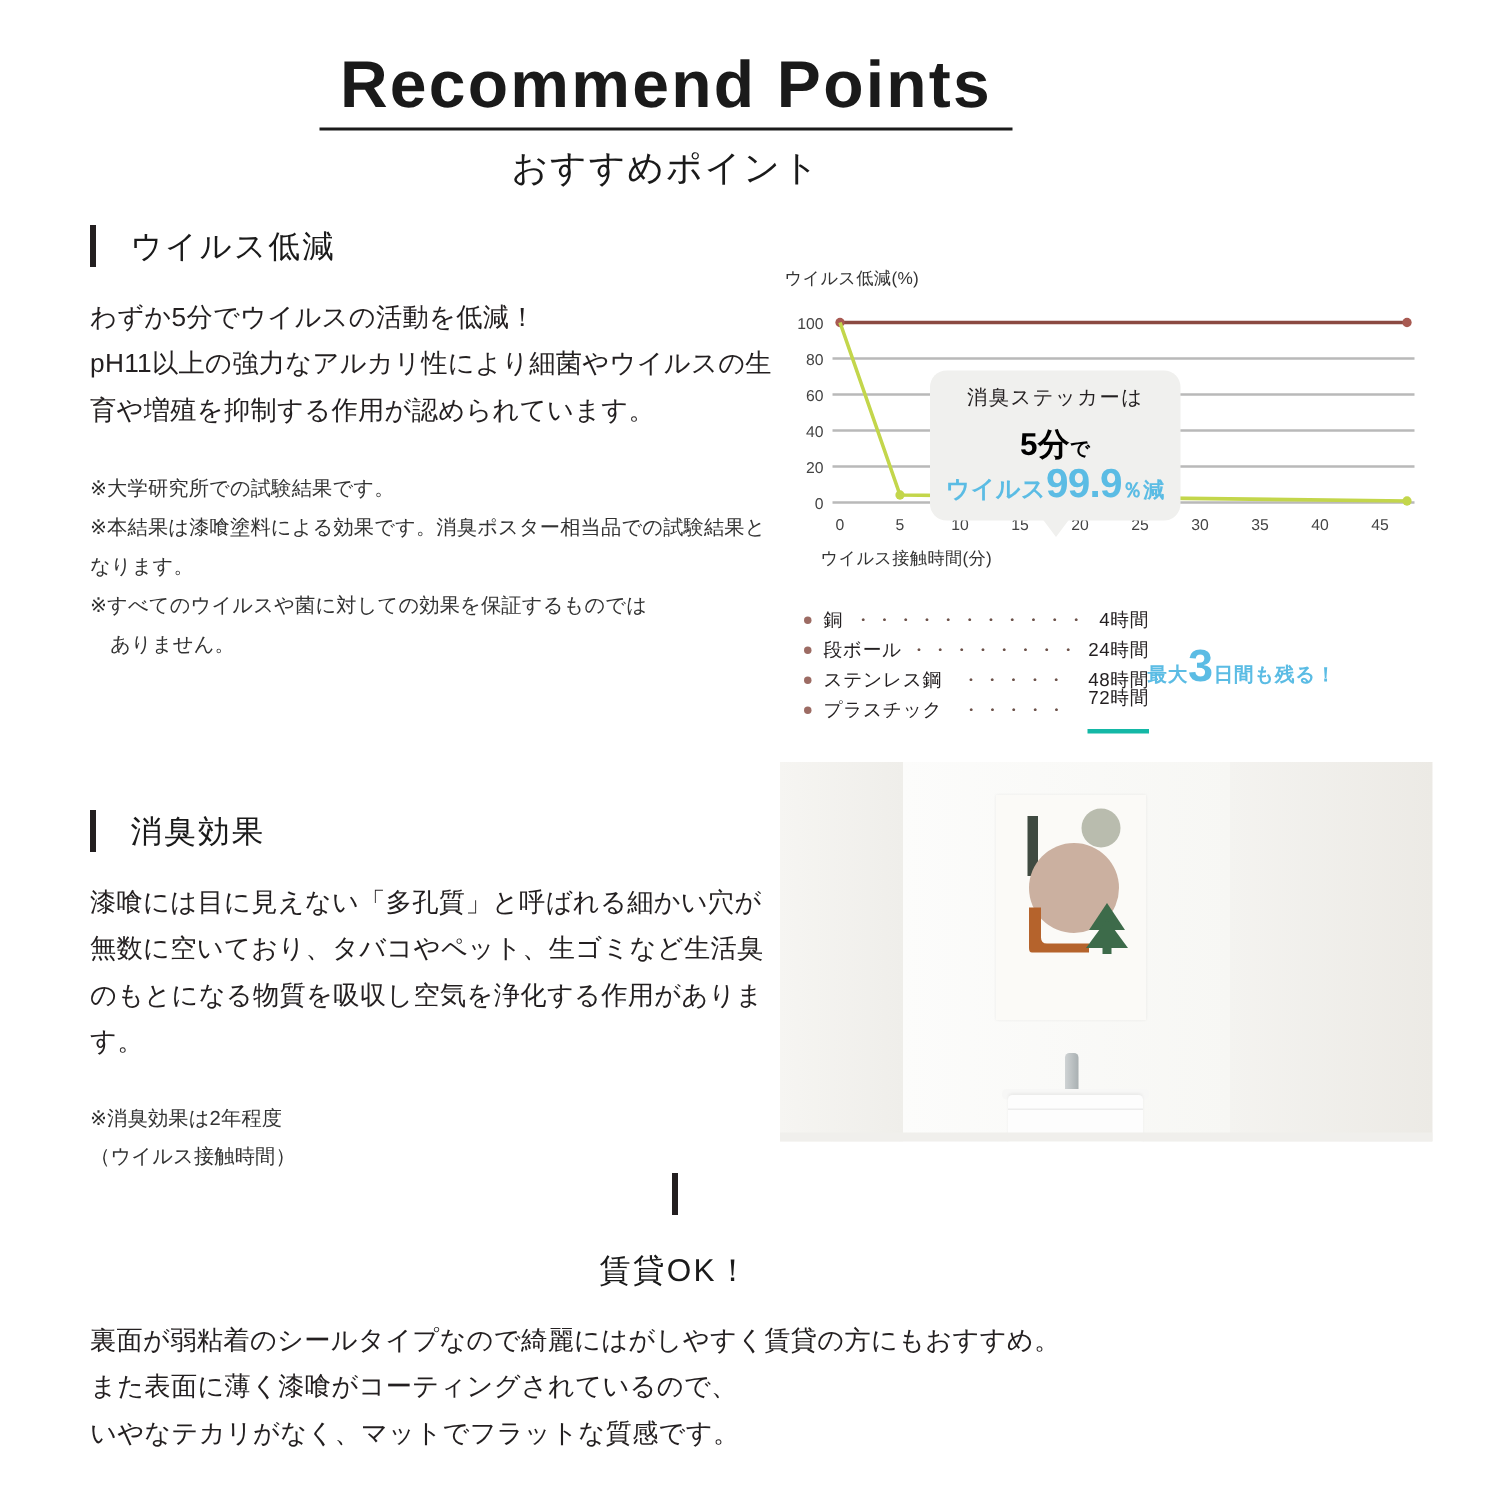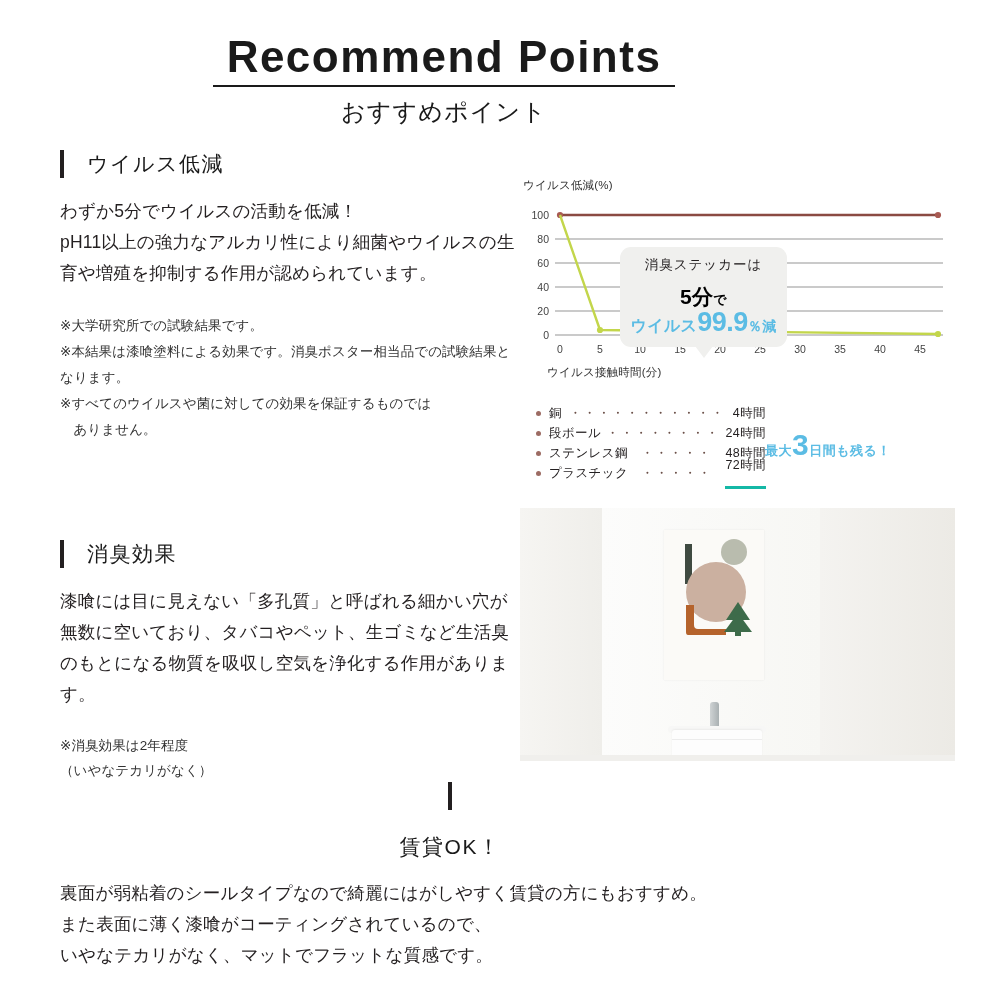--- a/index.html
+++ b/index.html
@@ -404,21 +404,21 @@
 </div>
 
 <div id="section-deodor">
   <div class="sec-head">
     <span class="head-bar"></span>
     <span>消臭効果</span>
   </div>
   <div class="body-text">漆喰には目に見えない「多孔質」と呼ばれる細かい穴が無数に空いており、タバコやペット、生ゴミなど生活臭のもとになる物質を吸収し空気を浄化する作用があります。</div>
   <div class="note-text">
     <div>※消臭効果は2年程度</div>
-    <div>（いやなテカリがなく）</div>
+    <div>（ウイルス接触時間）</div>
   </div>
 </div>
 
 <div id="room-photo">
   <div class="wall-left"></div>
   <div class="wall-mid"></div>
   <div class="wall-right"></div>
 
   <div class="poster">
     <svg width="100" height="150" viewBox="0 0 100 150">

